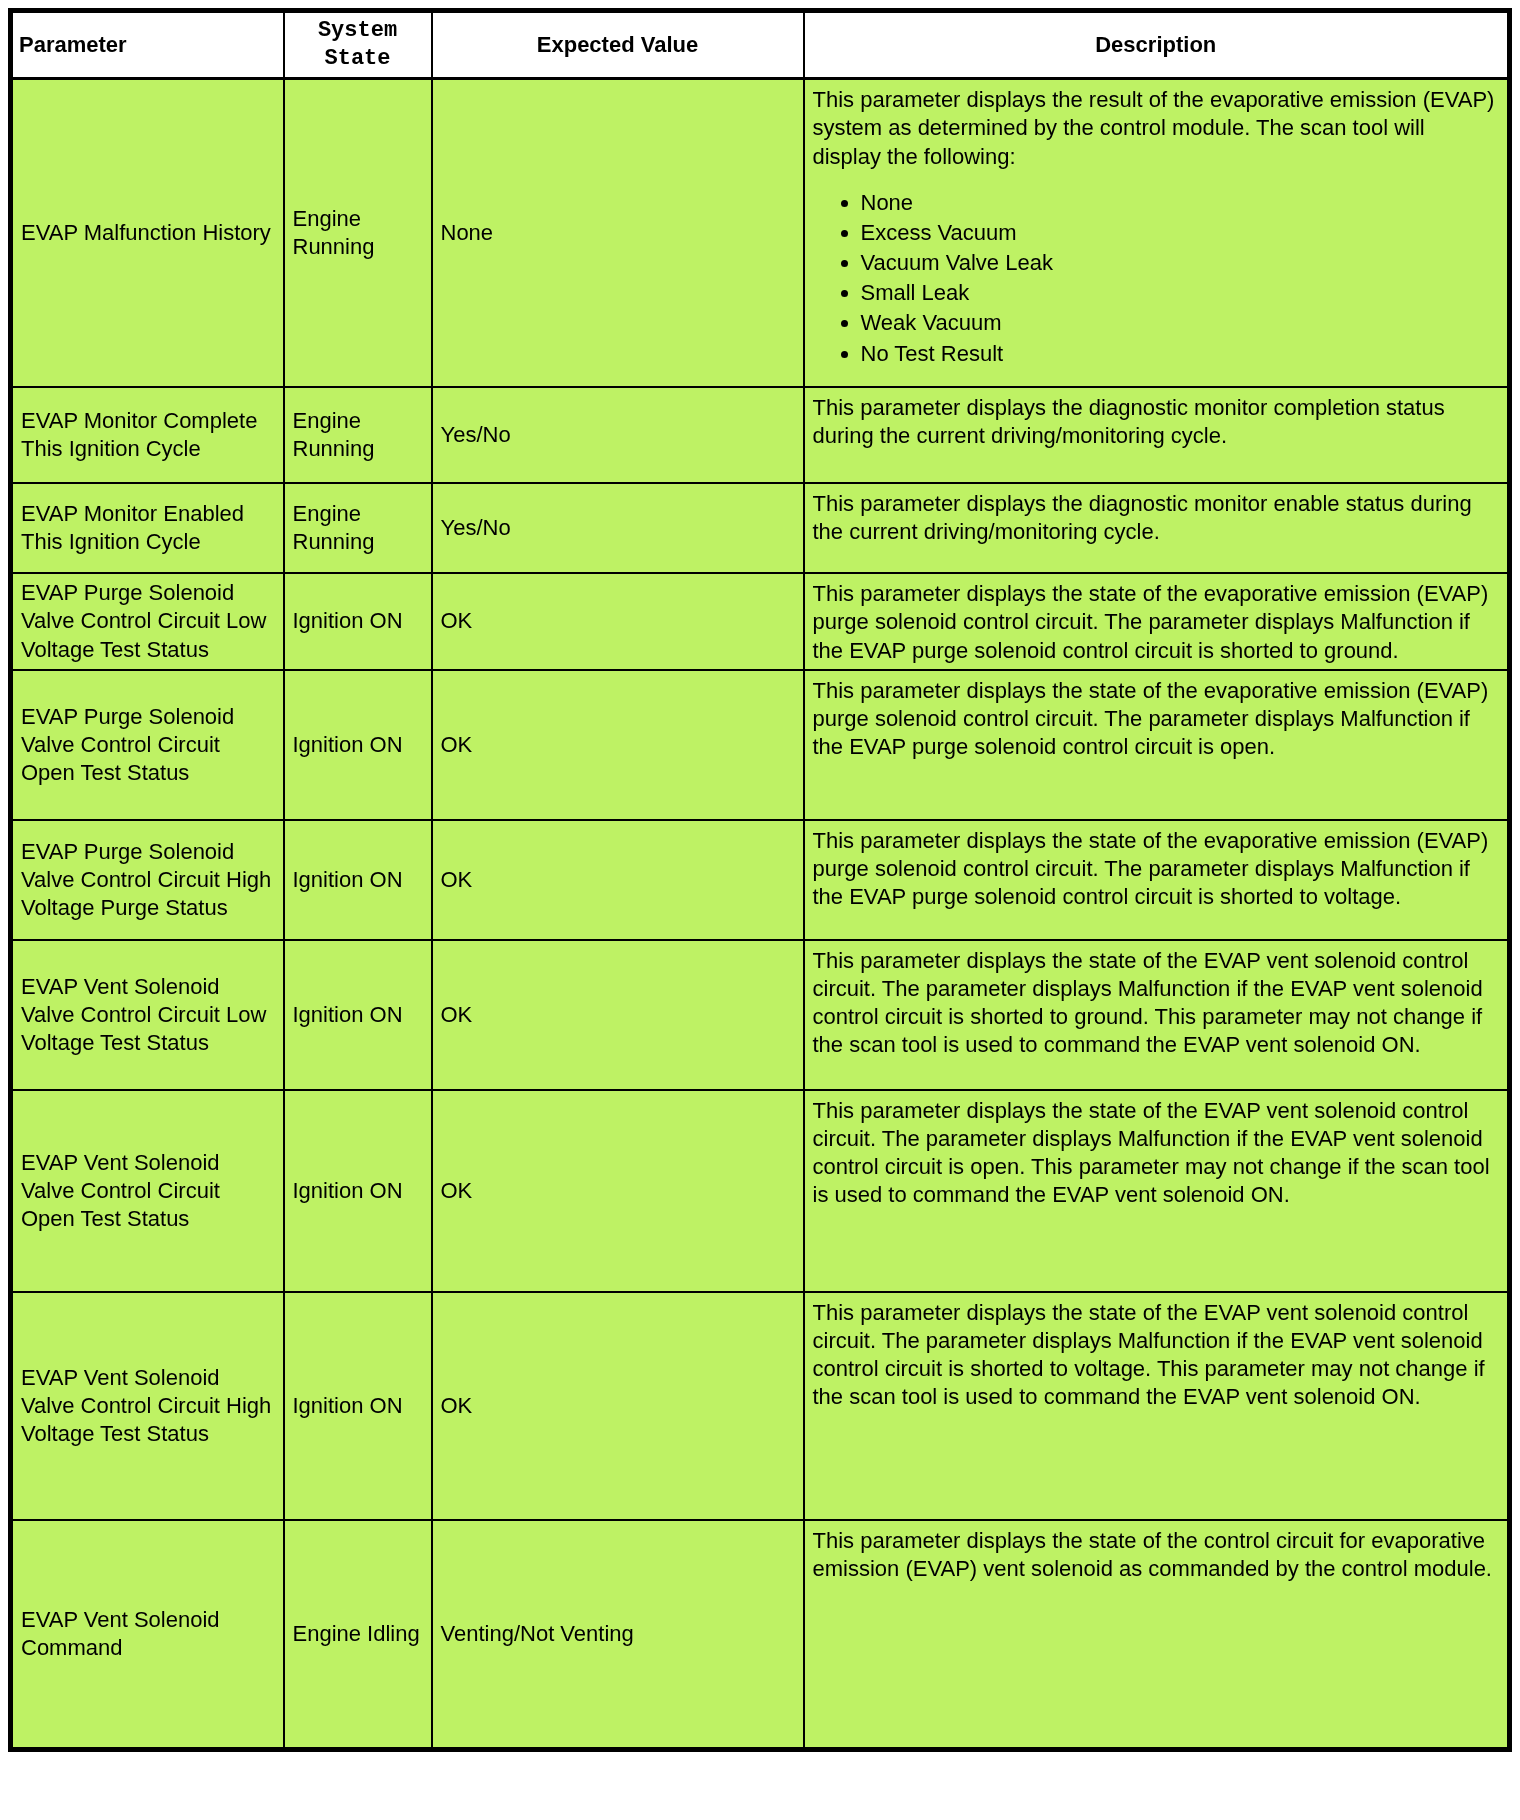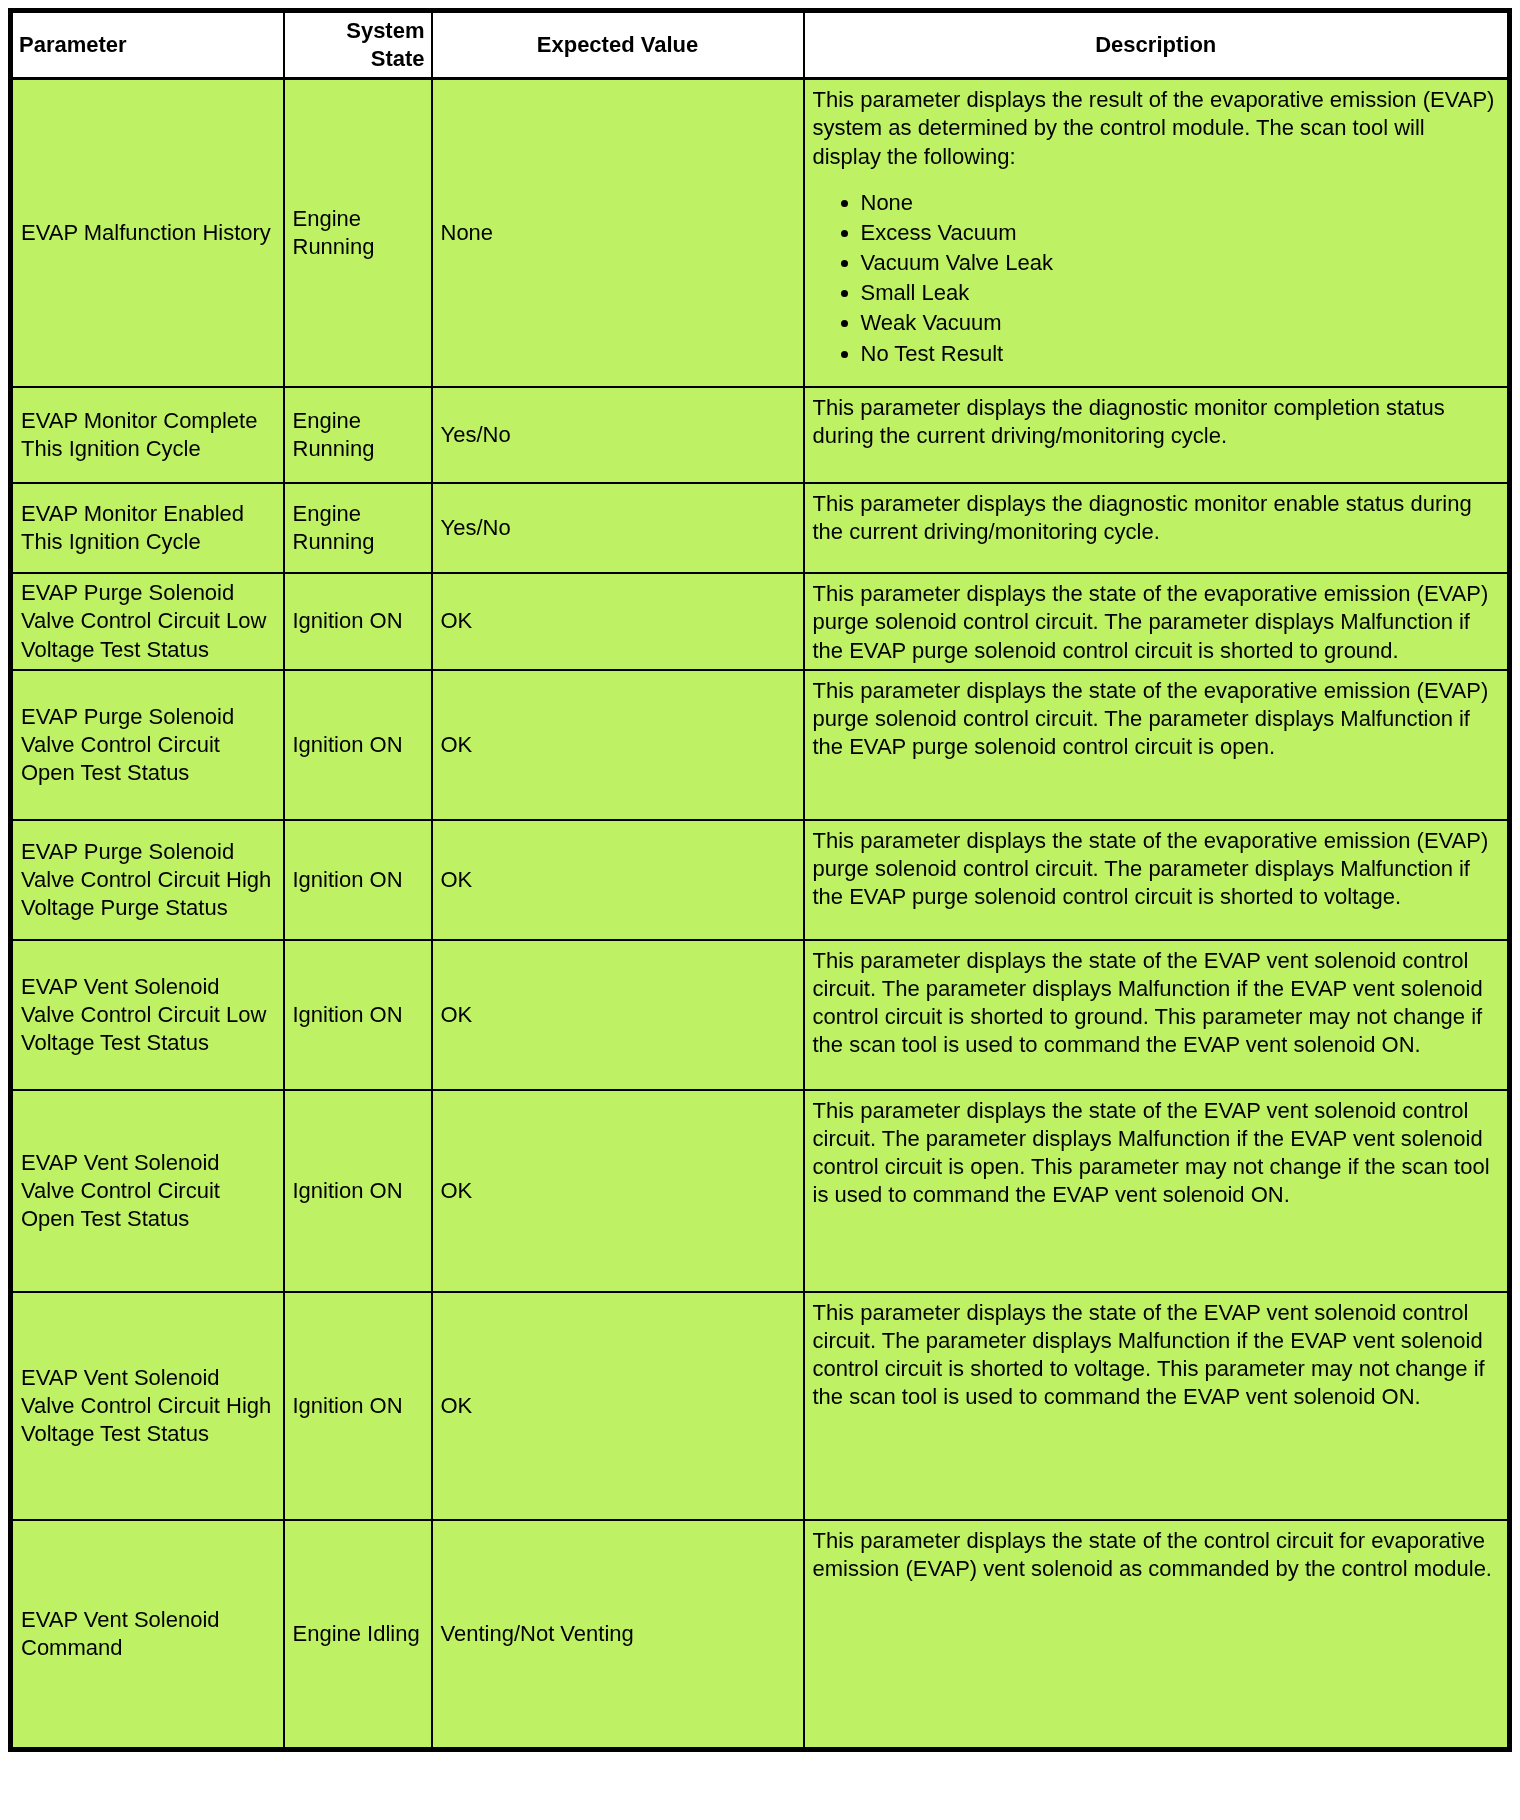--- a/index.html
+++ b/index.html
@@ -27,21 +27,21 @@
   table.data-table th {
     border: 2px solid #000000;
     border-bottom: 3px solid #000000;
     font-weight: bold;
     font-size: 22px;
     padding: 4px 6px;
     height: 26px;
     background: #ffffff;
   }
   th.h-param { text-align: left; }
-  th.h-state { text-align: right; }
+  th.h-state { text-align: center; font-family: Liberation Mono, monospace; }
   th.h-value { text-align: center; }
   th.h-desc  { text-align: center; }
 
   table.data-table td {
     border: 2px solid #000000;
     padding: 4px 8px;
     background: #bef264;
     word-wrap: break-word;
   }
   td.c-param, td.c-state, td.c-value {

